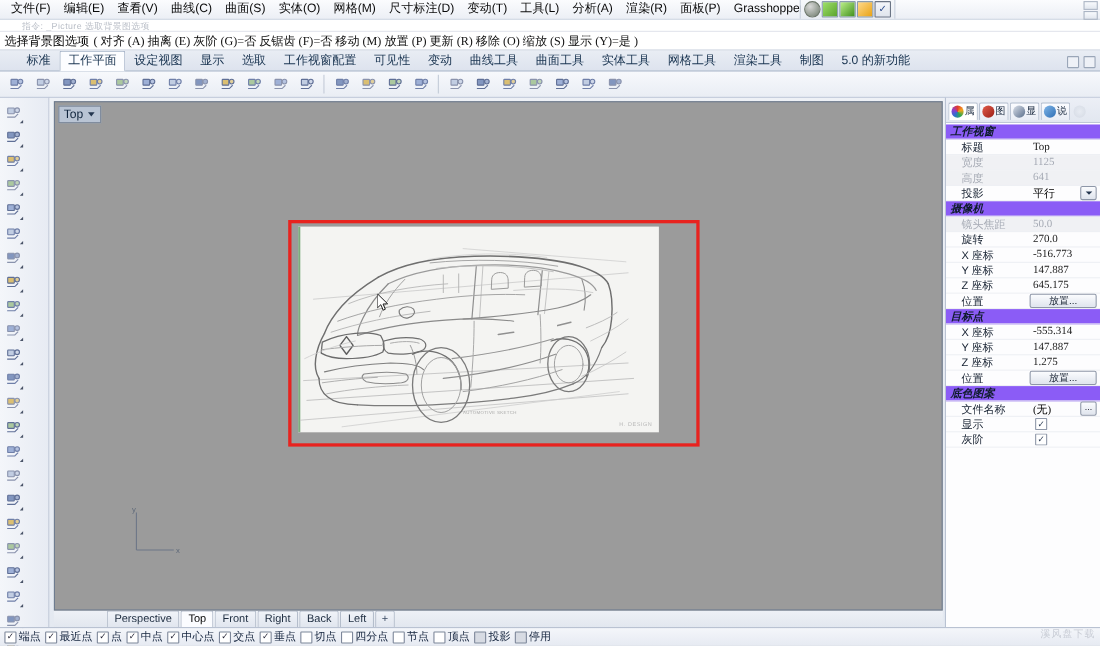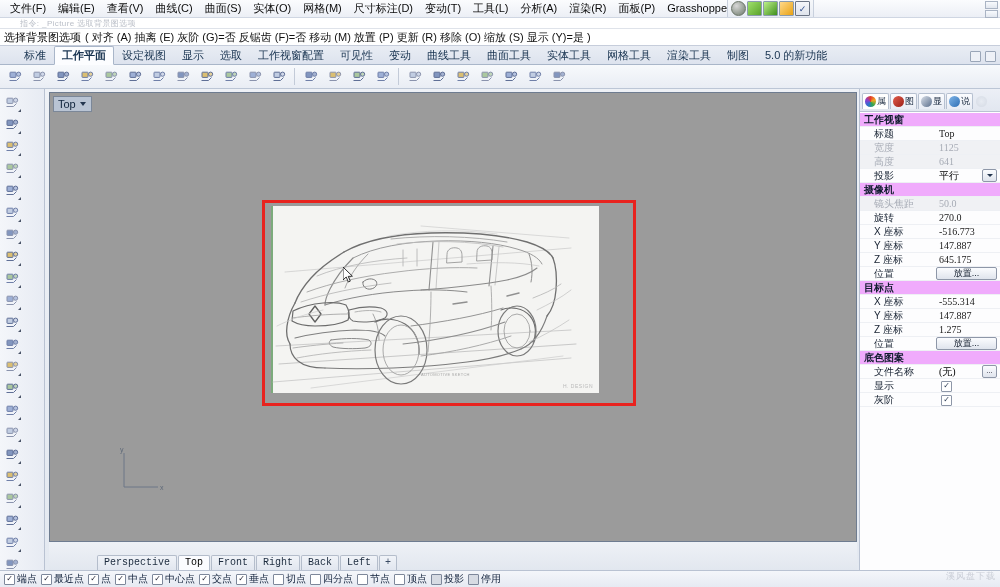--- a/index.html
+++ b/index.html
@@ -28,30 +28,30 @@
   .mrico.i3{background:linear-gradient(135deg,#ffd98a,#e8a215);}
   .mrico.i4{background:linear-gradient(#f4f6fa,#dfe4ec);border-color:#6b7585;
             display:flex;align-items:center;justify-content:center;font-size:9px;color:#2b4a8b;}
 
   
   .cmdhist{height:10px;background:#ffffff;border-bottom:1px solid #dfe3ea;overflow:hidden;
            font-size:8px;color:#b9bec7;padding-left:20px;letter-spacing:.4px;white-space:nowrap;}
   .cmdprompt{height:16px;background:#ffffff;border-bottom:1px solid #c6cddb;
              display:flex;align-items:center;padding:0 4px;overflow:hidden;white-space:nowrap;}
   .cmdprompt b{font-weight:normal;font-size:11px;}
-  .cmdprompt .opts{font-size:11px;margin-left:4px;color:#111;}
+  .cmdprompt .opts{font-size:11px;margin-left:4px;color:#111;font-family:Liberation Serif, serif;}
 
   
   .tabstrip{height:18px;display:flex;align-items:flex-end;padding-left:16px;
             background:linear-gradient(#e9edf4,#dde3ee);border-bottom:1px solid #a9b6c9;
             position:relative;}
   .tab{padding:2px 7px 2px;font-size:11px;line-height:13px;color:#17324f;white-space:nowrap;
        border:1px solid transparent;border-bottom:none;border-radius:2px 2px 0 0;}
   .tab.active{background:#fcfdff;border-color:#a9b6c9;border-bottom:1px solid #fcfdff;
-              margin-bottom:-1px;font-weight:bold;}
+              margin-bottom:-1px;font-weight:normal;}
   .tabstrip .tsright{margin-left:auto;display:flex;gap:4px;padding-right:4px;padding-bottom:2px;}
   .tsright .dot{width:9px;height:9px;border:1px solid #9aa6b8;background:#eef1f7;border-radius:1px;}
 
   
   .toolrow{height:23px;display:flex;align-items:center;gap:1px;padding:0 3px;
            background:linear-gradient(#f7f9fc,#e9edf4);border-bottom:1px solid #bcc6d6;}
   .tbtn{width:21px;height:20px;display:flex;align-items:center;justify-content:center;
         border:1px solid transparent;border-radius:2px;position:relative;}
   .tsep{width:1px;height:17px;background:#c3cbd8;margin:0 3px;}
 
@@ -69,22 +69,22 @@
 
   
   .vpwrap{flex:1;display:flex;flex-direction:column;min-width:0;
           background:linear-gradient(#eef1f6,#e4e9f1);padding:3px 2px 0 4px;}
   .viewport{flex:1;position:relative;border:1px solid #6e7c90;background:#9b9b9b;overflow:hidden;}
   .vptitle{position:absolute;left:3px;top:3px;background:#b9c4d4;border:1px solid #7b8798;
            padding:1px 5px 1px 4px;font-size:11px;color:#10243c;display:flex;align-items:center;gap:4px;}
   .vptitle .cv{width:0;height:0;border-left:3.5px solid transparent;border-right:3.5px solid transparent;
                border-top:4px solid #24364f;}
   .axis{position:absolute;left:68px;bottom:48px;width:50px;height:48px;}
-  .vptabs{height:28px;display:flex;align-items:flex-end;padding-left:48px;
-          background:linear-gradient(#eef1f6,#e2e7ef);font-family:Liberation Mono, monospace;}
+  .vptabs{height:15px;display:flex;align-items:flex-end;padding-left:48px;
+          background:linear-gradient(#eef1f6,#e2e7ef);}
   .vptab{padding:1px 6px;font-size:10px;line-height:12px;color:#1c2b3e;
          border:1px solid #b4bdcb;border-bottom:none;background:linear-gradient(#f0f3f8,#e1e6ef);
          border-radius:2px 2px 0 0;margin-right:1px;}
   .vptab.active{background:#fbfcff;color:#000;}
   .vptab.plus{padding:1px 5px;color:#3a4a63;}
 
   
   .selrect{position:absolute;border:3px solid #e8231f;}
 
   
@@ -101,21 +101,21 @@
   .rptabs{height:20px;display:flex;align-items:center;gap:1px;padding:2px 2px 0;
           background:linear-gradient(#eceff6,#e2e7f0);border-bottom:1px solid #b9c2d2;}
   .rptab{display:flex;align-items:center;gap:1px;padding:1px 2px;border:1px solid #b6c0d0;
          border-bottom:none;background:linear-gradient(#fbfcff,#e9edf5);border-radius:2px 2px 0 0;
          font-size:9px;color:#16263c;}
   .rptab.active{background:#ffffff;}
   .rptab .gi{width:11px;height:11px;border-radius:50%;}
   .rptab.more{border:none;background:none;opacity:.5;}
   .ptable{flex:1;overflow:hidden;background:#fdfdfe;border-top:1px solid #ffffff;}
   .prow{display:flex;align-items:center;height:13px;font-size:10px;border-bottom:1px solid #eef0f4;}
-  .prow.section{background:#f0abfc;font-weight:bold;color:#0f1c2d;padding-left:4px;}
+  .prow.section{background:#8b5cf6;font-weight:bold;color:#0f1c2d;padding-left:4px;font-style:italic;}
   .prow .plabel{width:62px;padding-left:14px;color:#162131;white-space:nowrap;overflow:hidden;}
   .prow .pval{flex:1;padding-left:3px;color:#1a1a1a;font-family:"Liberation Serif","DejaVu Serif",serif;
               white-space:nowrap;overflow:hidden;}
   .prow.dim .plabel,.prow.dim .pval{color:#a6abb5;}
   .prow.dim{background:#f0f1f4;}
   .pbtn{margin:0 3px 0 0;flex:1;height:11px;border:1px solid #8e97a8;border-radius:2px;
         background:linear-gradient(#fbfcfe,#dfe4ed);font-size:9px;line-height:10px;text-align:center;
         color:#101b2b;}
   .pcombo{display:flex;align-items:center;flex:1;}
   .pcombo .cvv{flex:1;font-family:"Liberation Serif","DejaVu Serif",serif;font-size:10px;padding-left:3px;}

